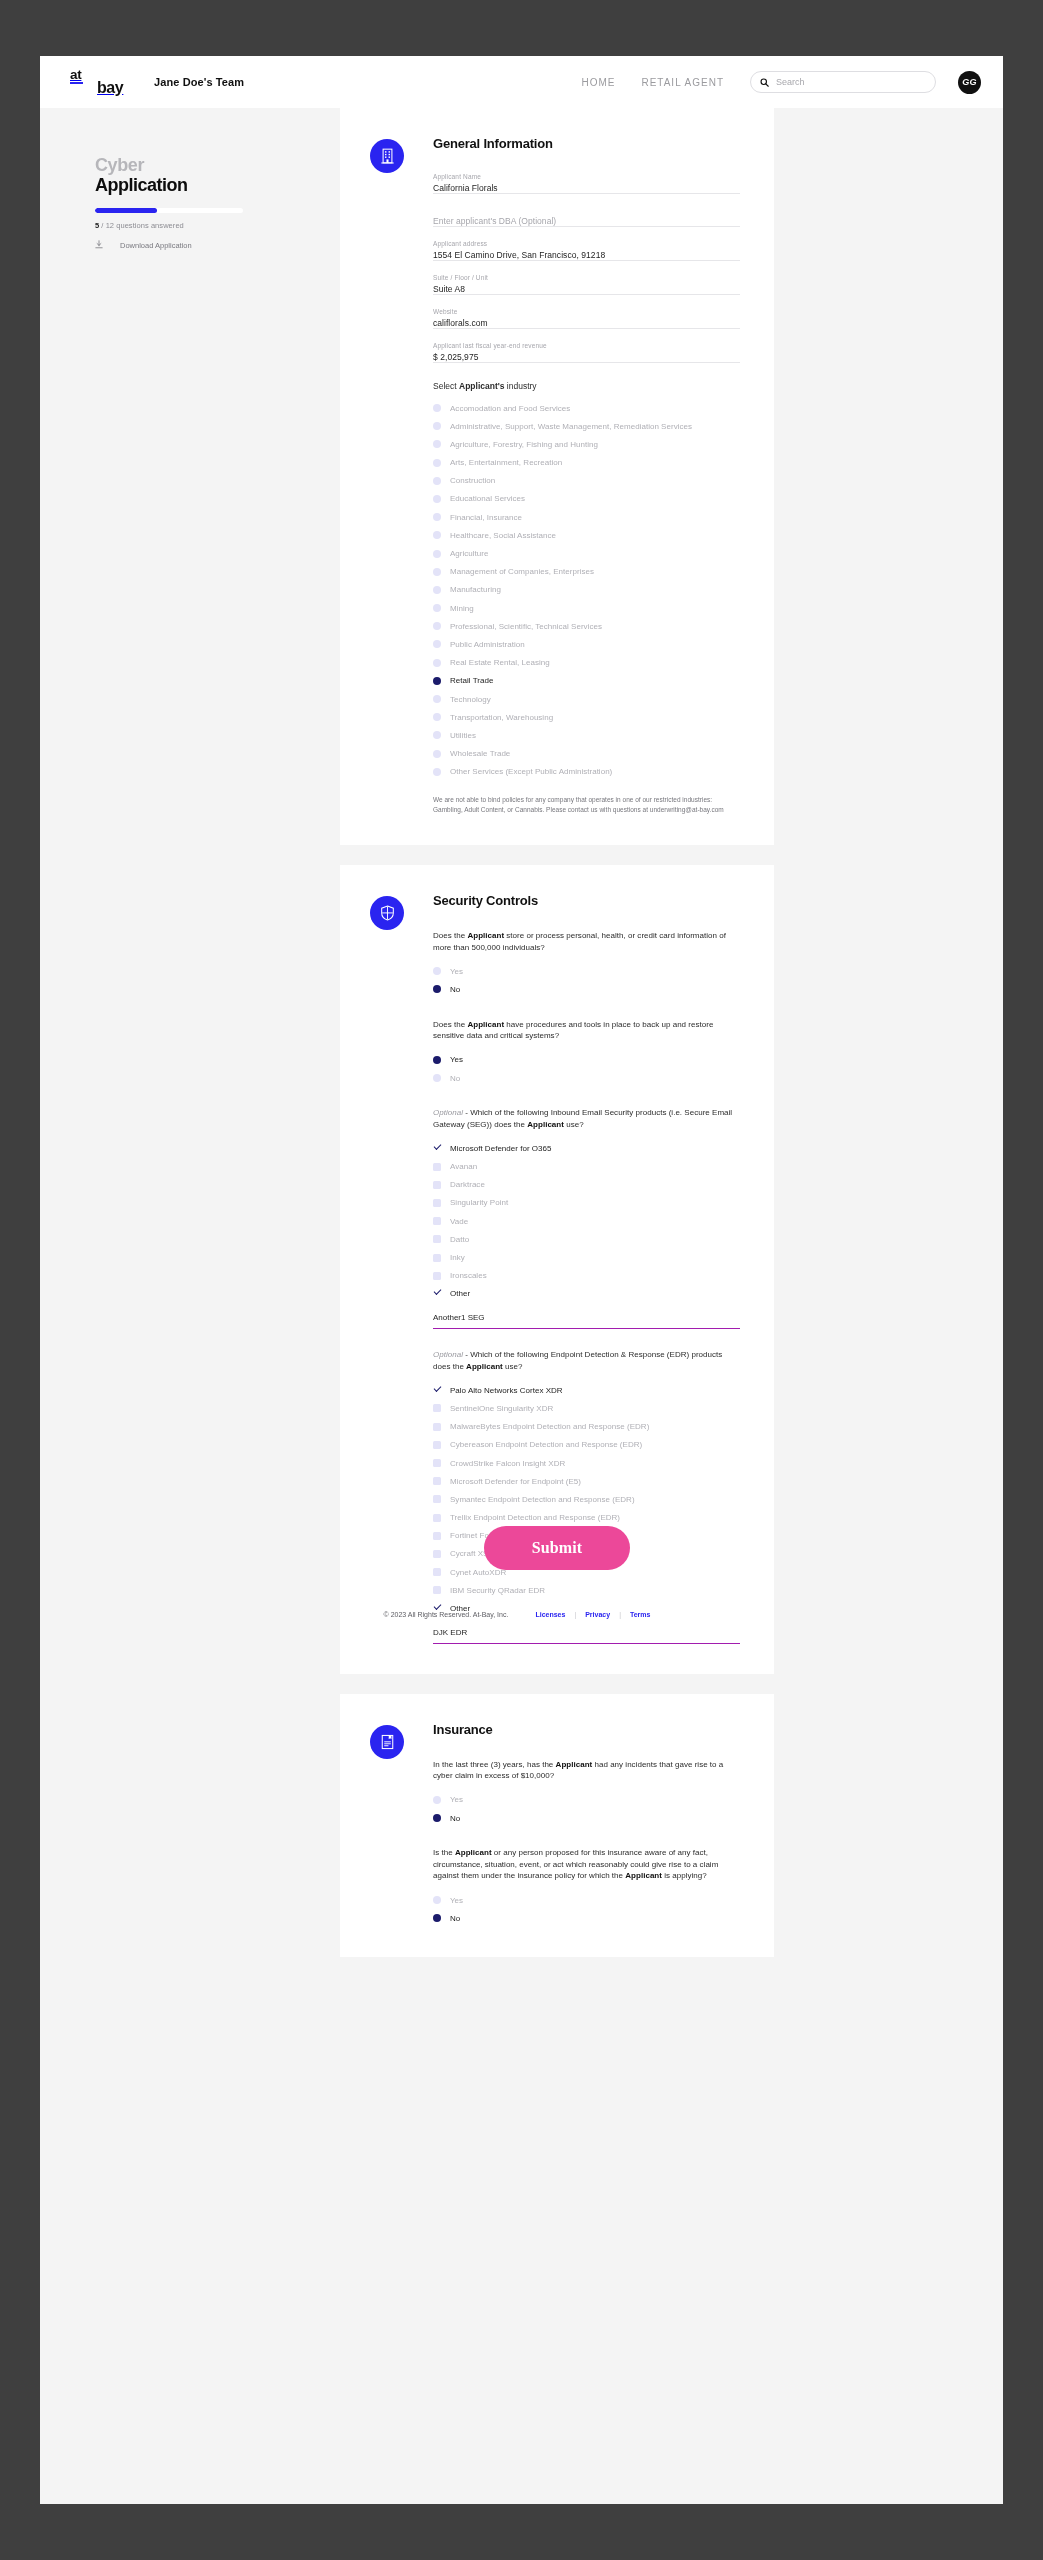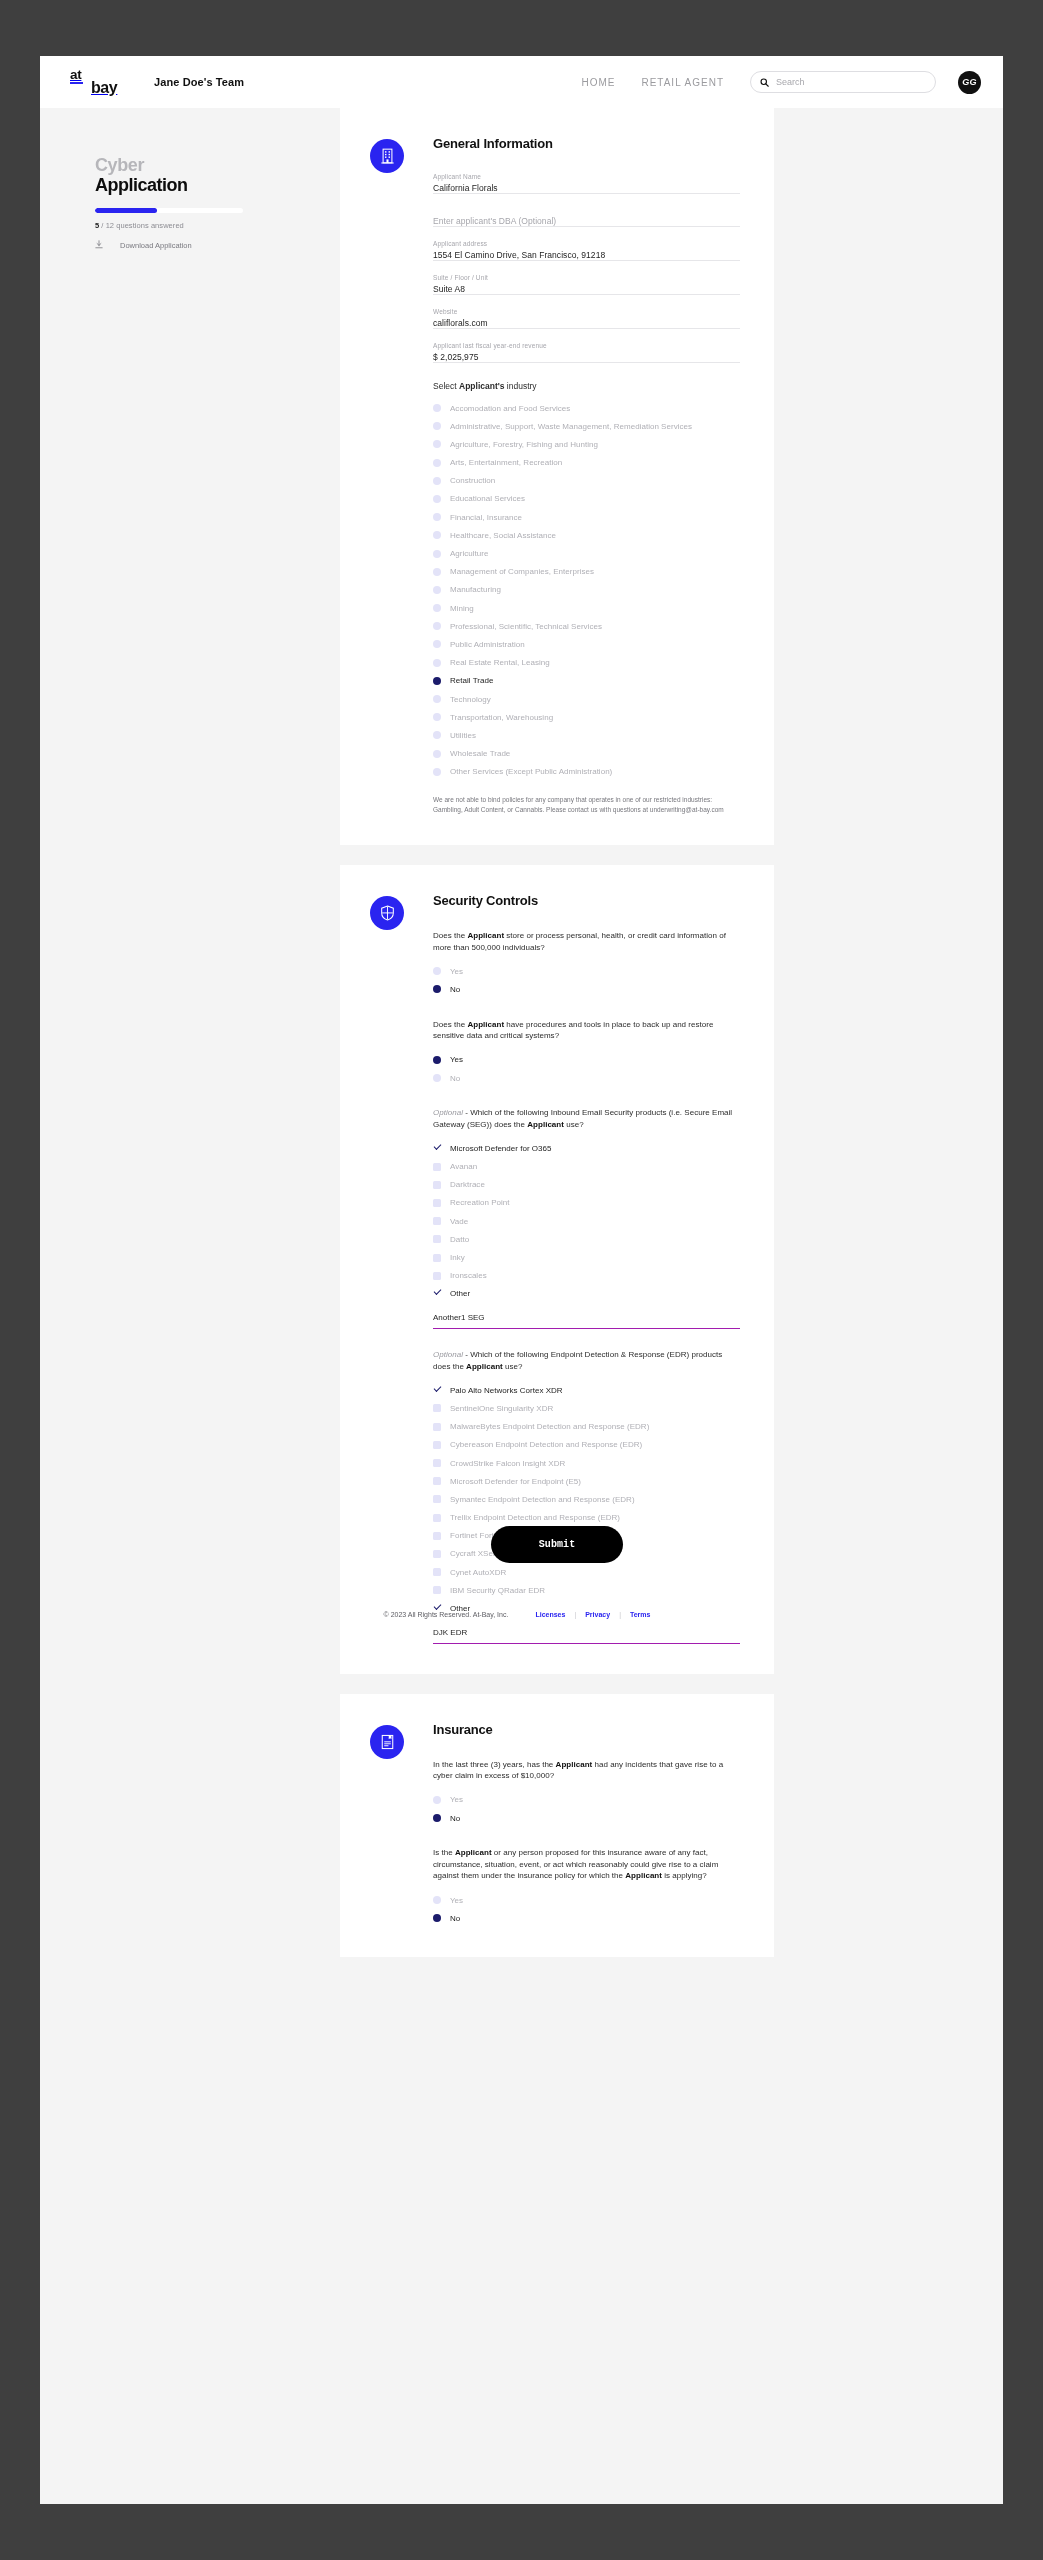--- a/index.html
+++ b/index.html
@@ -53,21 +53,21 @@
     position: absolute;
     left: 2px;
     top: 14px;
   }
   .logo-bay {
     font-size: 16px;
     font-weight: 700;
     letter-spacing: -0.4px;
     color: #101010;
     display: block;
-    margin-left: 23px;
+    margin-left: 29px;
     margin-top: -2px;
   }
   .team-name {
     font-size: 11px;
     font-weight: 700;
     color: #101010;
     letter-spacing: 0.1px;
   }
   .header-right {
     margin-left: auto;
@@ -312,29 +312,29 @@
   
   .submit-wrap {
     position: absolute;
     left: 300px;
     top: 1418px;
     width: 434px;
     text-align: center;
   }
   .submit-btn {
     display: inline-block;
-    background: #000000;
+    background: #ec4899;
     color: #ffffff;
-    font-size: 10px;
+    font-size: 16px;
     font-weight: 700;
     border: none;
     border-radius: 22px;
     padding: 13px 48px;
     cursor: pointer;
-    font-family: Liberation Mono, monospace;
+    font-family: Liberation Serif, serif;
     letter-spacing: 0.1px;
   }
   .footer {
     position: absolute;
     left: 0;
     top: 1503px;
     width: 100%;
     display: flex;
     align-items: center;
     justify-content: center;
@@ -606,21 +606,21 @@
                 <div class="opt-row">
                   <span class="checkbox"></span>
                   <span class="opt-label">Avanan</span>
                 </div>
                 <div class="opt-row">
                   <span class="checkbox"></span>
                   <span class="opt-label">Darktrace</span>
                 </div>
                 <div class="opt-row">
                   <span class="checkbox"></span>
-                  <span class="opt-label">Recreation Point</span>
+                  <span class="opt-label">Singularity Point</span>
                 </div>
                 <div class="opt-row">
                   <span class="checkbox"></span>
                   <span class="opt-label">Vade</span>
                 </div>
                 <div class="opt-row">
                   <span class="checkbox"></span>
                   <span class="opt-label">Datto</span>
                 </div>
                 <div class="opt-row">

